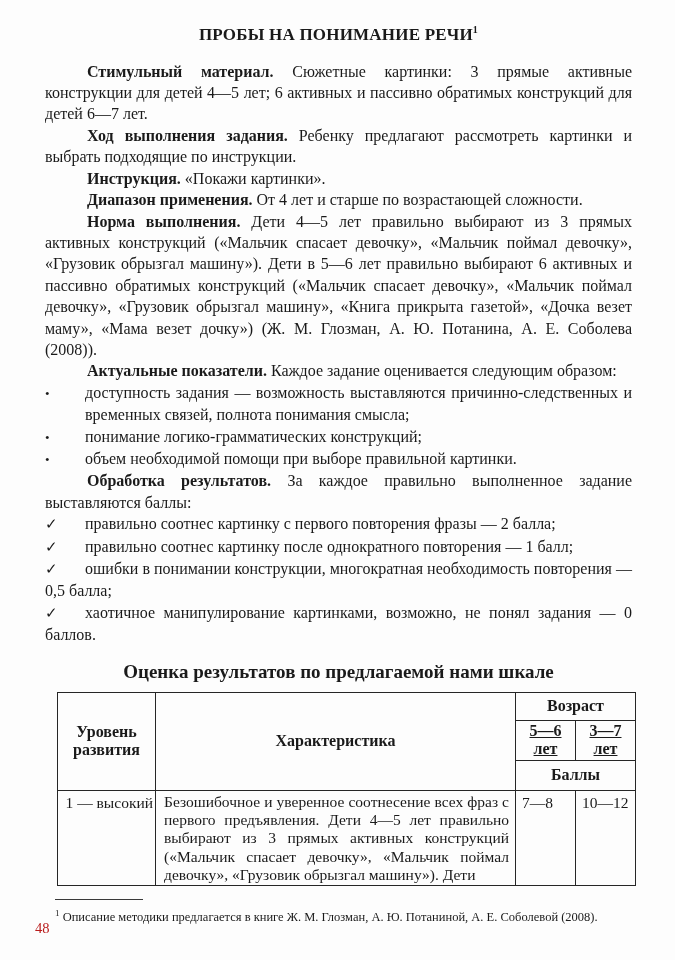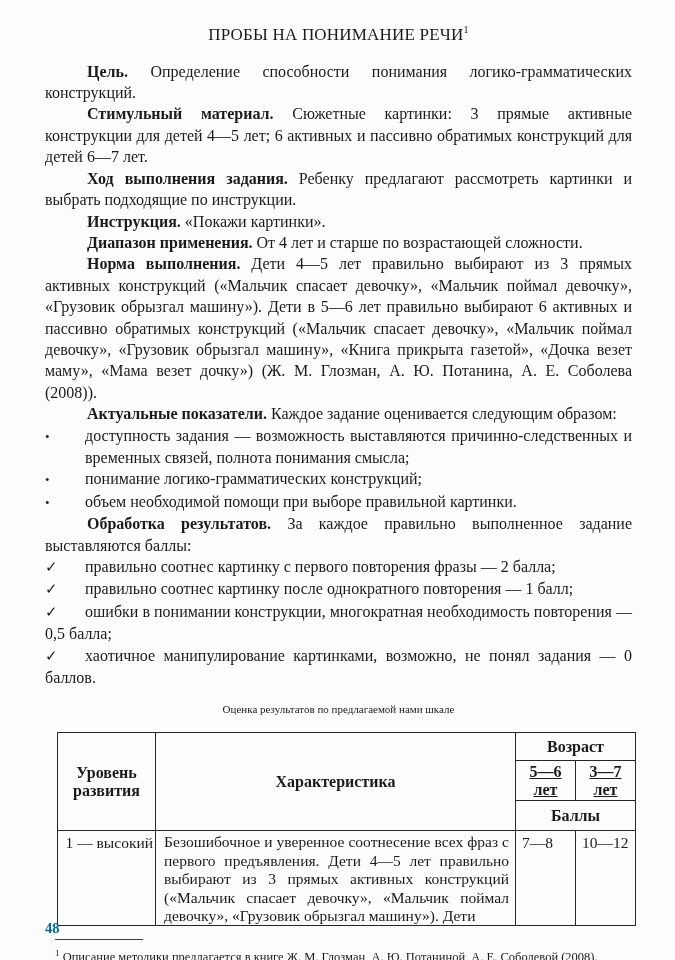--- a/index.html
+++ b/index.html
@@ -4,35 +4,35 @@
 <style>
   html, body { margin:0; padding:0; background:#ffffff; }
   .page {
     position:relative; width:675px; height:960px; overflow:hidden;
     background:#fdfdfd; color:#1a1a1a;
     font-family:"Liberation Serif","DejaVu Serif",serif;
   }
   .content { position:absolute; left:45px; top:24px; width:587px; }
 
   h1.doc-title {
-    margin:0 0 16px 0; font-size:17px; font-weight:normal;
+    margin:0 0 16px 0; font-size:17px; font-weight:bold;
     text-align:center; letter-spacing:.2px;
   }
   h1.doc-title sup { font-size:10px; }
 
   p { margin:0; font-size:16px; line-height:21.4px; text-align:justify; }
   p.para  { text-indent:42px; }
   p.hang  { padding-left:40px; text-indent:-40px; }
   p.flush { text-indent:0; }
   .lead { font-weight:bold; }
   .marker { display:inline-block; width:40px; text-indent:0; font-size:15px; }
   .marker.dot { font-size:13px; }
 
   .table-caption {
-    margin:15px 0 17px 0; font-size:11px; font-weight:normal; text-align:center;
+    margin:15px 0 9px 0; font-size:19px; font-weight:bold; text-align:center;
   }
   table.results {
     border-collapse:collapse; table-layout:fixed;
     margin-left:12px; width:578px;
   }
   table.results th, table.results td { border:1.6px solid #262626; }
   table.results th { font-weight:bold; font-size:16px; text-align:center; padding:1px 2px; }
   th.h-age    { height:25px; }
   th.h-range  { height:37px; line-height:18px;text-decoration:underline; }
   th.h-scores { height:27px; }
@@ -44,39 +44,38 @@
   td.c-score  { vertical-align:top; font-size:15.5px; padding:3px 0 0 6px; text-align:left; }
 
   .footnote-rule { width:88px; border-top:1.4px solid #3a3a3a; margin:13px 0 5px 10px; }
   p.footnote {
     margin-left:10px; font-size:12.5px; line-height:16px;
     text-align:left; white-space:nowrap;
   }
   p.footnote sup { font-size:9px; }
 
   .page-number {
-    position:absolute; left:45px; top:920px;
-    font-size:14.5px; color:#0369a1;font-weight:bold;
+    position:absolute; left:35px; top:920px;
+    font-size:14.5px; color:#b91c1c;
   }
 
   .watermark {
     position:absolute; left:0; top:442px; width:675px; height:80px;
     opacity:.62; pointer-events:none;
   }
 </style>
 </head>
 <body>
 
 <div class="page">
 
   <div class="content">
 
     <h1 class="doc-title"><span>ПРОБЫ НА ПОНИМАНИЕ РЕЧИ</span><sup>1</sup></h1>
 
-    <p class="para"><span class="lead">Цель.</span> <span>Определение способности понимания логико-грамматических конструкций.</span></p>
 
     <p class="para"><span class="lead">Стимульный материал.</span> <span>Сюжетные картинки: 3 прямые активные конструкции для детей 4—5 лет; 6 активных и пассивно обратимых конструкций для детей 6—7 лет.</span></p>
 
     <p class="para"><span class="lead">Ход выполнения задания.</span> <span>Ребенку предлагают рассмотреть картинки и выбрать подходящие по инструкции.</span></p>
 
     <p class="para"><span class="lead">Инструкция.</span> <span>«Покажи картинки».</span></p>
 
     <p class="para"><span class="lead">Диапазон применения.</span> <span>От 4 лет и старше по возрастающей сложности.</span></p>
 
     <p class="para"><span class="lead">Норма выполнения.</span> <span>Дети 4—5 лет правильно выбирают из 3 прямых активных конструкций («Мальчик спасает девочку», «Мальчик поймал девочку», «Грузовик обрызгал машину»). Дети в 5—6 лет правильно выбирают 6 активных и пассивно обратимых конструкций («Мальчик спасает девочку», «Мальчик поймал девочку», «Грузовик обрызгал машину», «Книга прикрыта газетой», «Дочка везет маму», «Мама везет дочку») (Ж. М. Глозман, А. Ю. Потанина, А. Е. Соболева (2008)).</span></p>

